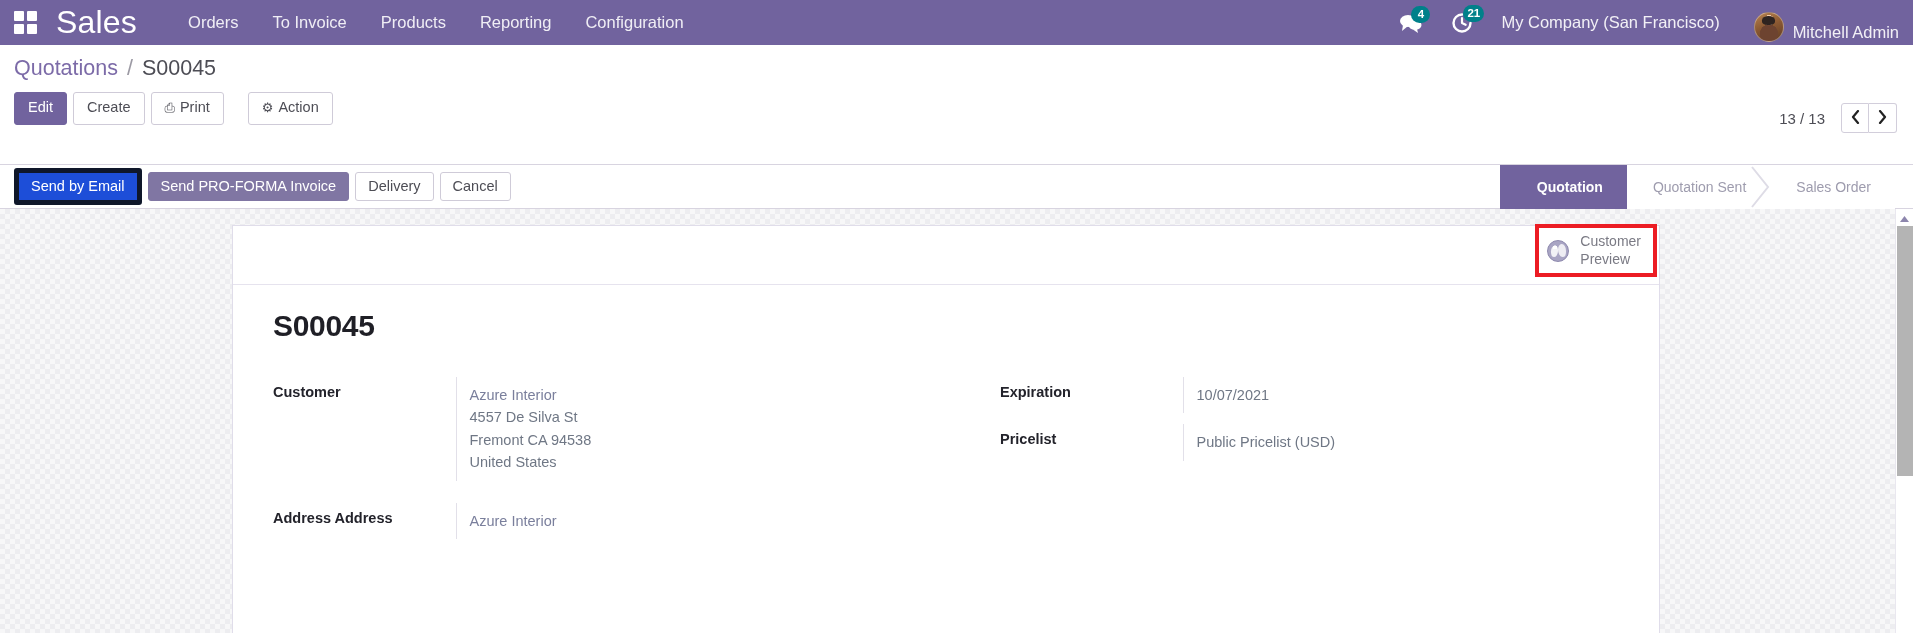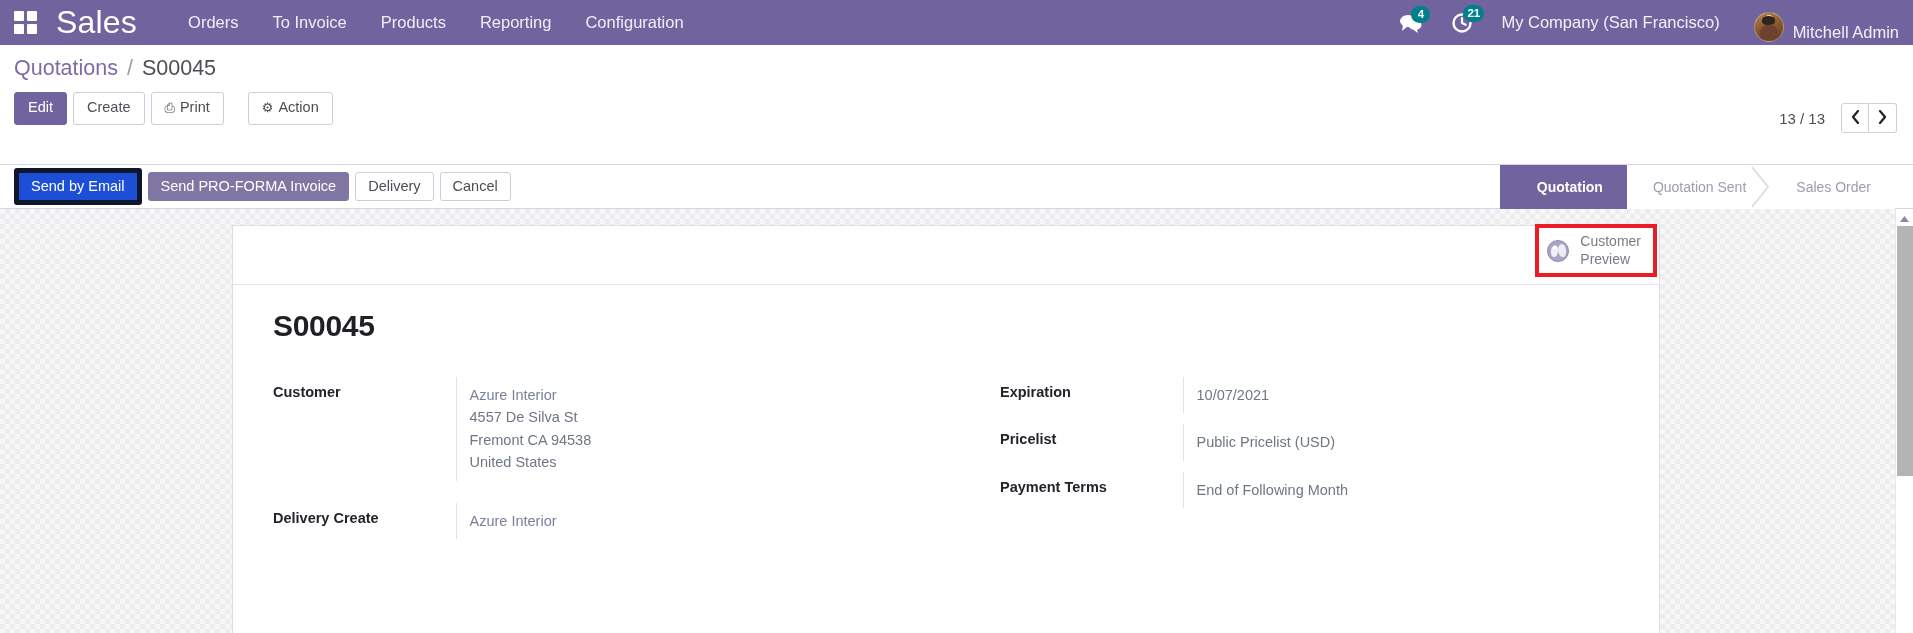--- a/index.html
+++ b/index.html
@@ -532,21 +532,21 @@
             </tr>
             <tr class="row-spacer">
                   <td></td>
                   <td></td>
                 </tr>
             <tr class="row-spacer">
                   <td></td>
                   <td></td>
                 </tr>
             <tr>
-              <td class="f-label">Delivery Create</td>
+              <td class="f-label">Address Address</td>
               <td class="f-value">
                 <span class="link">Azure Interior</span>
               </td>
             </tr>
             <tr class="row-spacer">
                   <td></td>
                   <td></td>
                 </tr>
           </tbody>
             </table>
@@ -568,26 +568,20 @@
             <tr>
               <td class="f-label">Pricelist</td>
               <td class="f-value">
                 <span class="plain">Public Pricelist (USD)</span>
               </td>
             </tr>
             <tr class="row-spacer">
                   <td></td>
                   <td></td>
                 </tr>
-            <tr>
-              <td class="f-label">Payment Terms</td>
-              <td class="f-value">
-                <span class="plain">End of Following Month</span>
-              </td>
-            </tr>
           </tbody>
             </table>
         </div>
 
       </div>
     </div>
   </div>
 
   <div class="vscroll">
     <div class="vscroll-up">

